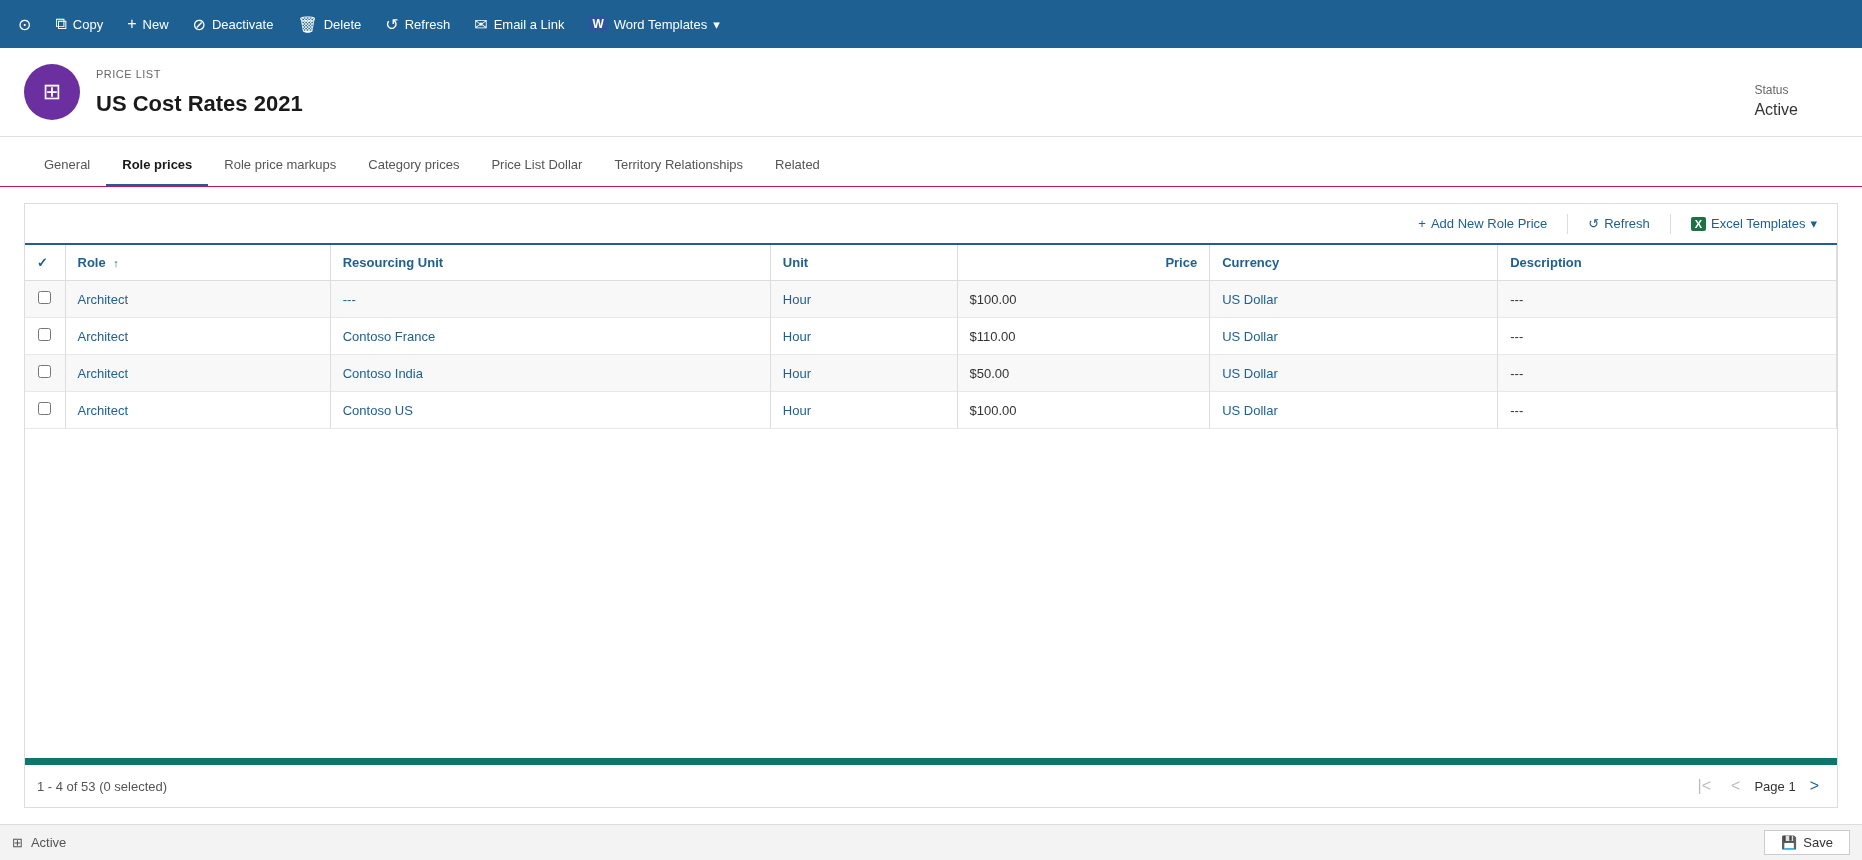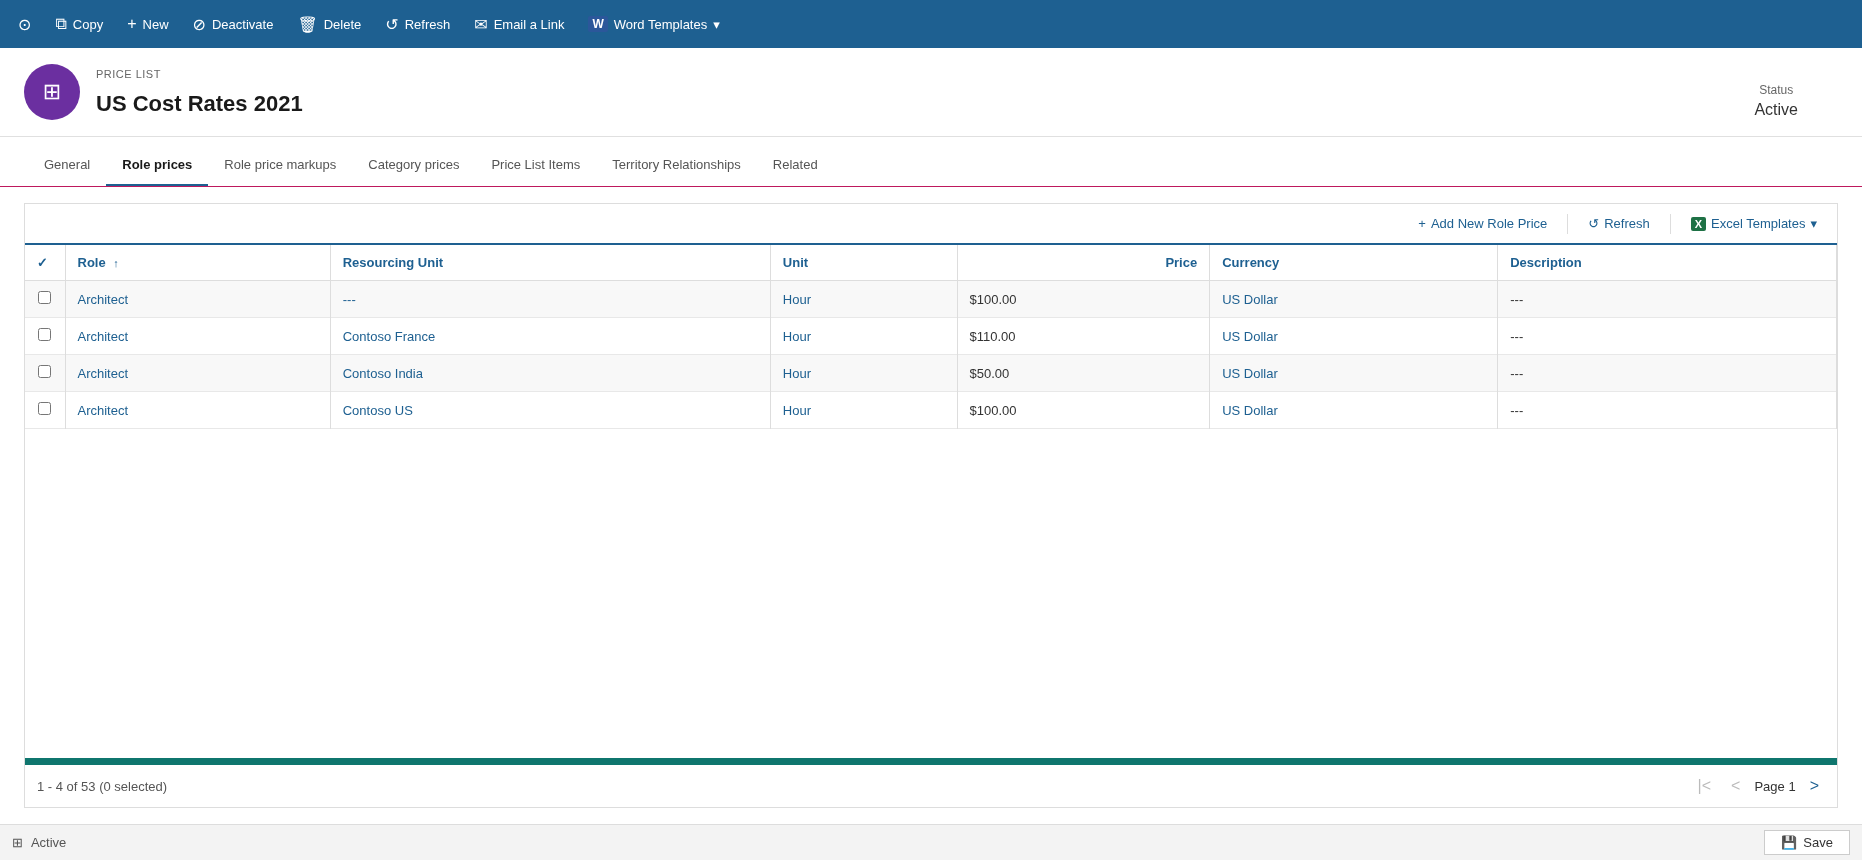--- a/index.html
+++ b/index.html
@@ -71,21 +71,21 @@
       text-transform: uppercase;
       letter-spacing: 0.5px;
       margin-bottom: 11px;
     }
     .record-title {
       font-size: 22px;
       font-weight: 600;
       color: #1a1a1a;
     }
     .record-status-area {
-      text-align: center;
+      text-align: left;
       margin-right: 40px;
       margin-top: 17px;
     }
     .status-label {
       font-size: 12px;
       color: #666;
       margin-bottom: 4px;
     }
     .status-value {
       font-size: 16px;
@@ -295,21 +295,21 @@
       <div class="status-label">Status</div>
       <div class="status-value">Active</div>
     </div>
   </div>
 
   <div class="tabs-bar">
     <div class="tab">General</div>
     <div class="tab active">Role prices</div>
     <div class="tab">Role price markups</div>
     <div class="tab">Category prices</div>
-    <div class="tab">Price List Items</div>
+    <div class="tab">Price List Dollar</div>
     <div class="tab">Territory Relationships</div>
     <div class="tab">Related</div>
   </div>
 
   <div class="grid-container">
 
     <div class="grid-toolbar">
       <button class="grid-toolbar-btn add-btn">
         <span>+</span>
         <span>Add New Role Price</span>

